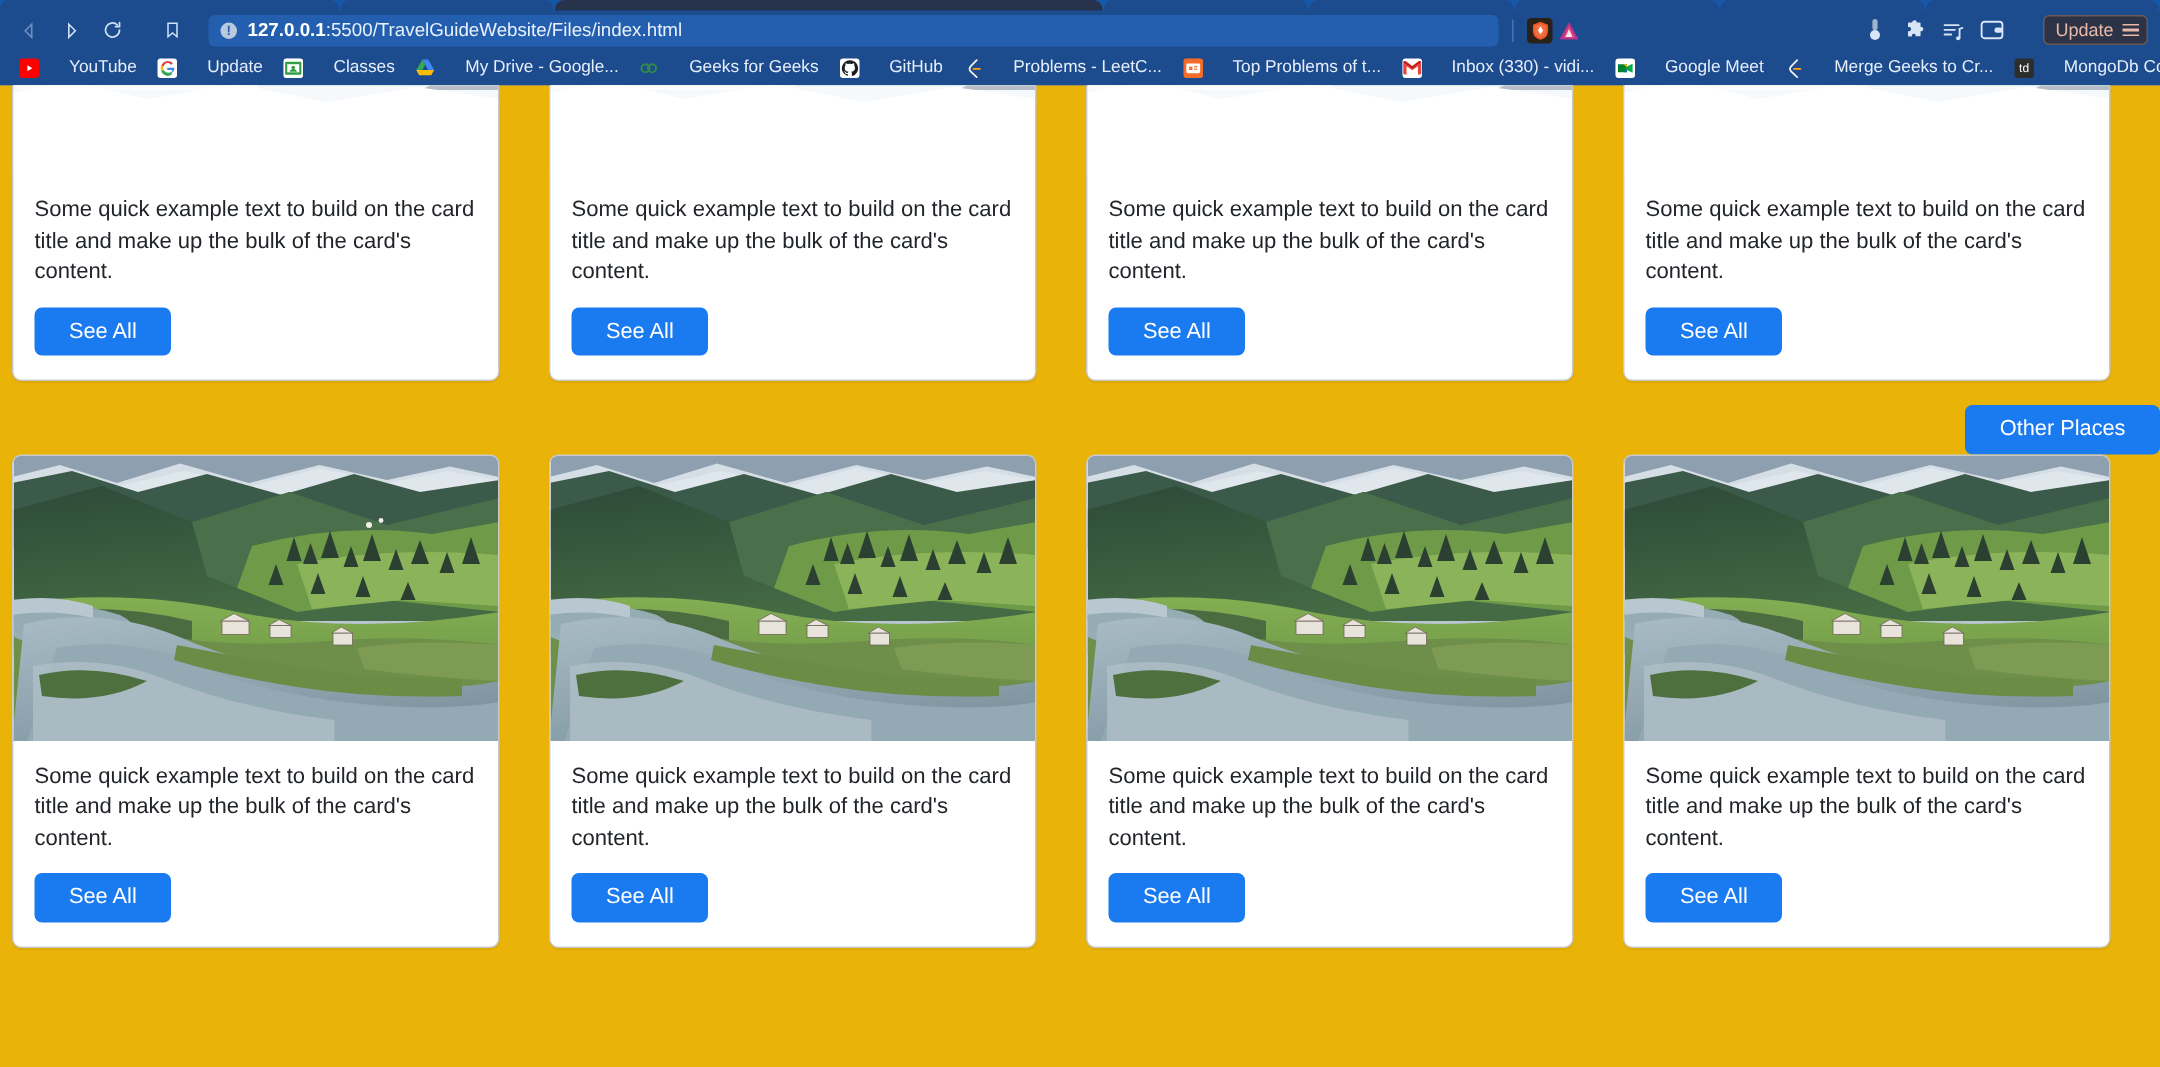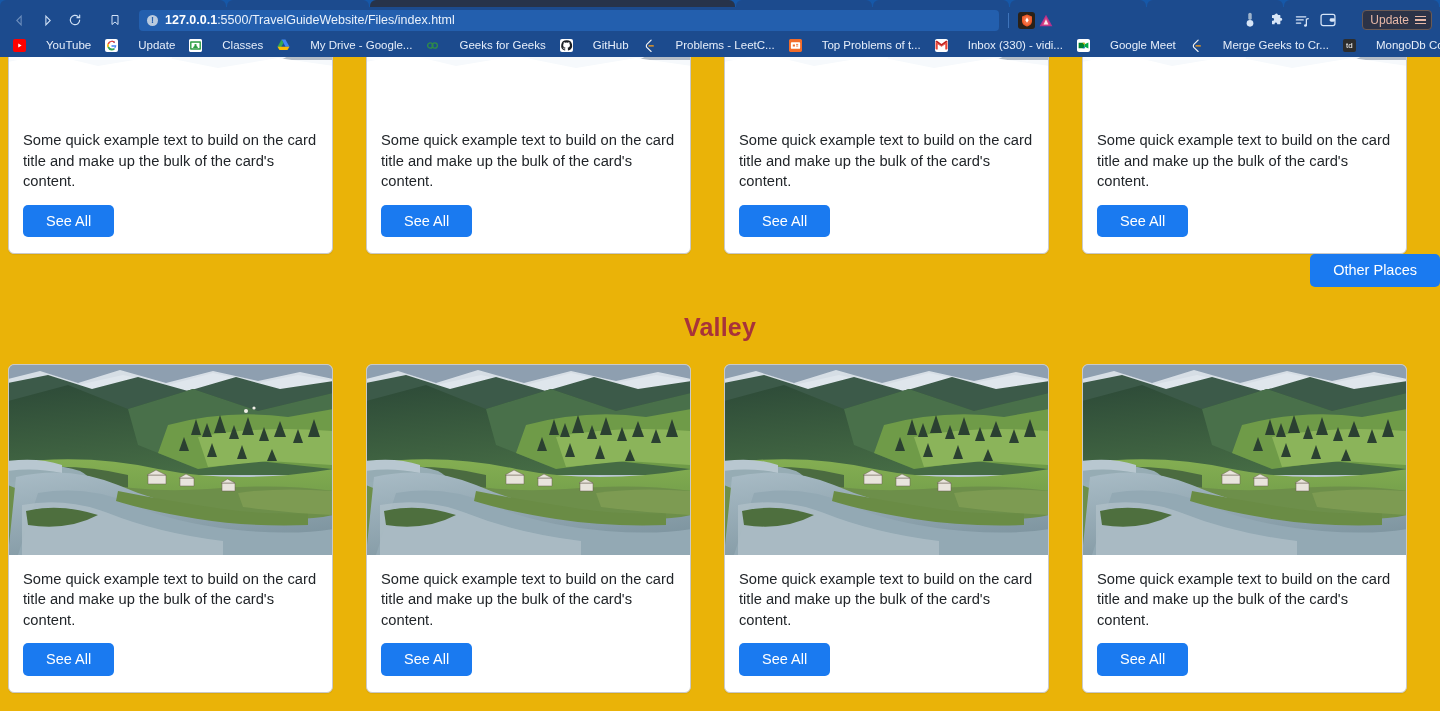--- a/index.html
+++ b/index.html
@@ -191,20 +191,21 @@
     padding: 9px 23px;
     border: none;
     border-radius: 5px;
     cursor: pointer;
     font-family: "Liberation Sans", sans-serif;
   }
 
   .row-footer {
     display: flex; justify-content: flex-end;
     padding-right: 0px;
+    margin-top: 16px;
   }
   .row-footer .btn-primary { border-top-right-radius:5px; border-bottom-right-radius:5px; }
 
   .section-title {
     text-align: center;
     font-size: 25px;
     font-weight: bold;
     color: #a8333a;
     margin-top: 26px;
     margin-bottom: 22px;
@@ -554,21 +555,20 @@
         <div class="card-text">Some quick example text to build on the card title and make up the bulk of the card's content.</div>
         <button class="btn-primary">See All</button>
       </div>
     </div>
   </div>
 
   <div class="row-footer">
     <button class="btn-primary">Other Places</button>
   </div>
 
-  <div class="section-title">Valley</div>
 
   <div class="card-row">
 
     <div class="card">
       <div class="card-img">
         <svg viewBox="0 0 325 190" preserveAspectRatio="xMidYMid slice">
           <defs>
             <linearGradient id="vhill" x1="0" y1="0" x2="0.4" y2="1">
               <stop offset="0" stop-color="#2d4a38"></stop>
                 <stop offset="1" stop-color="#456b44"></stop>

